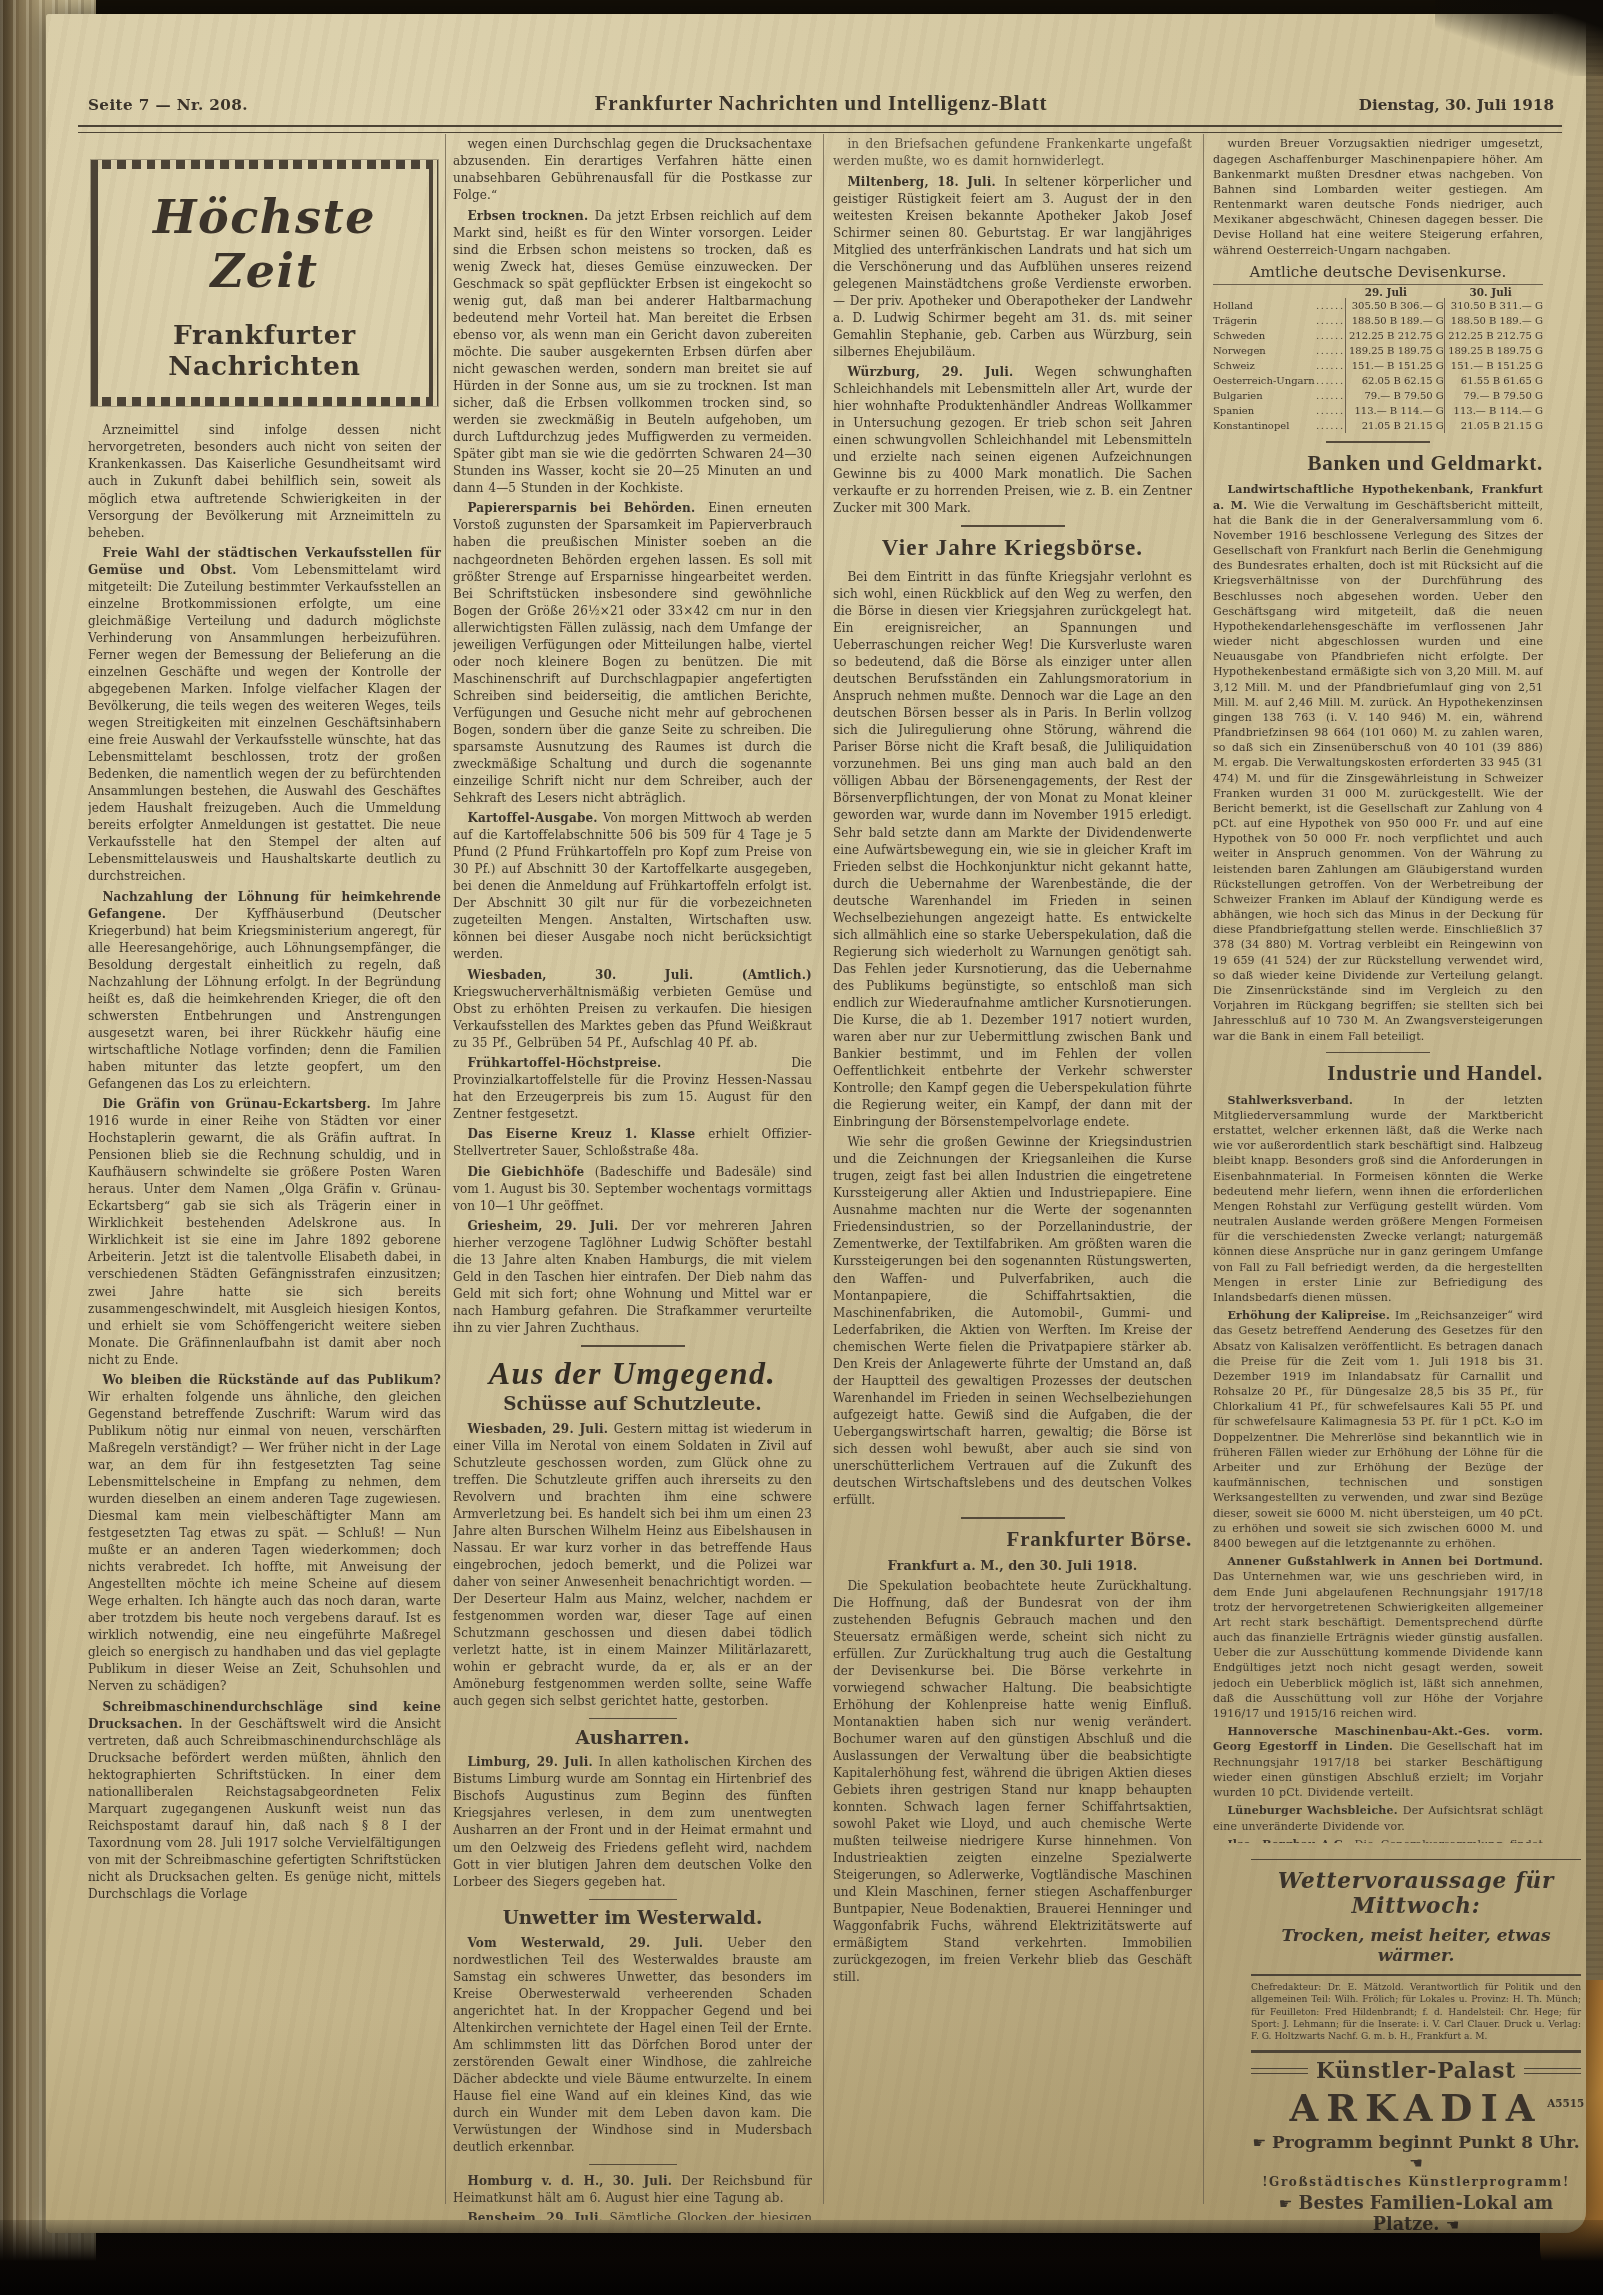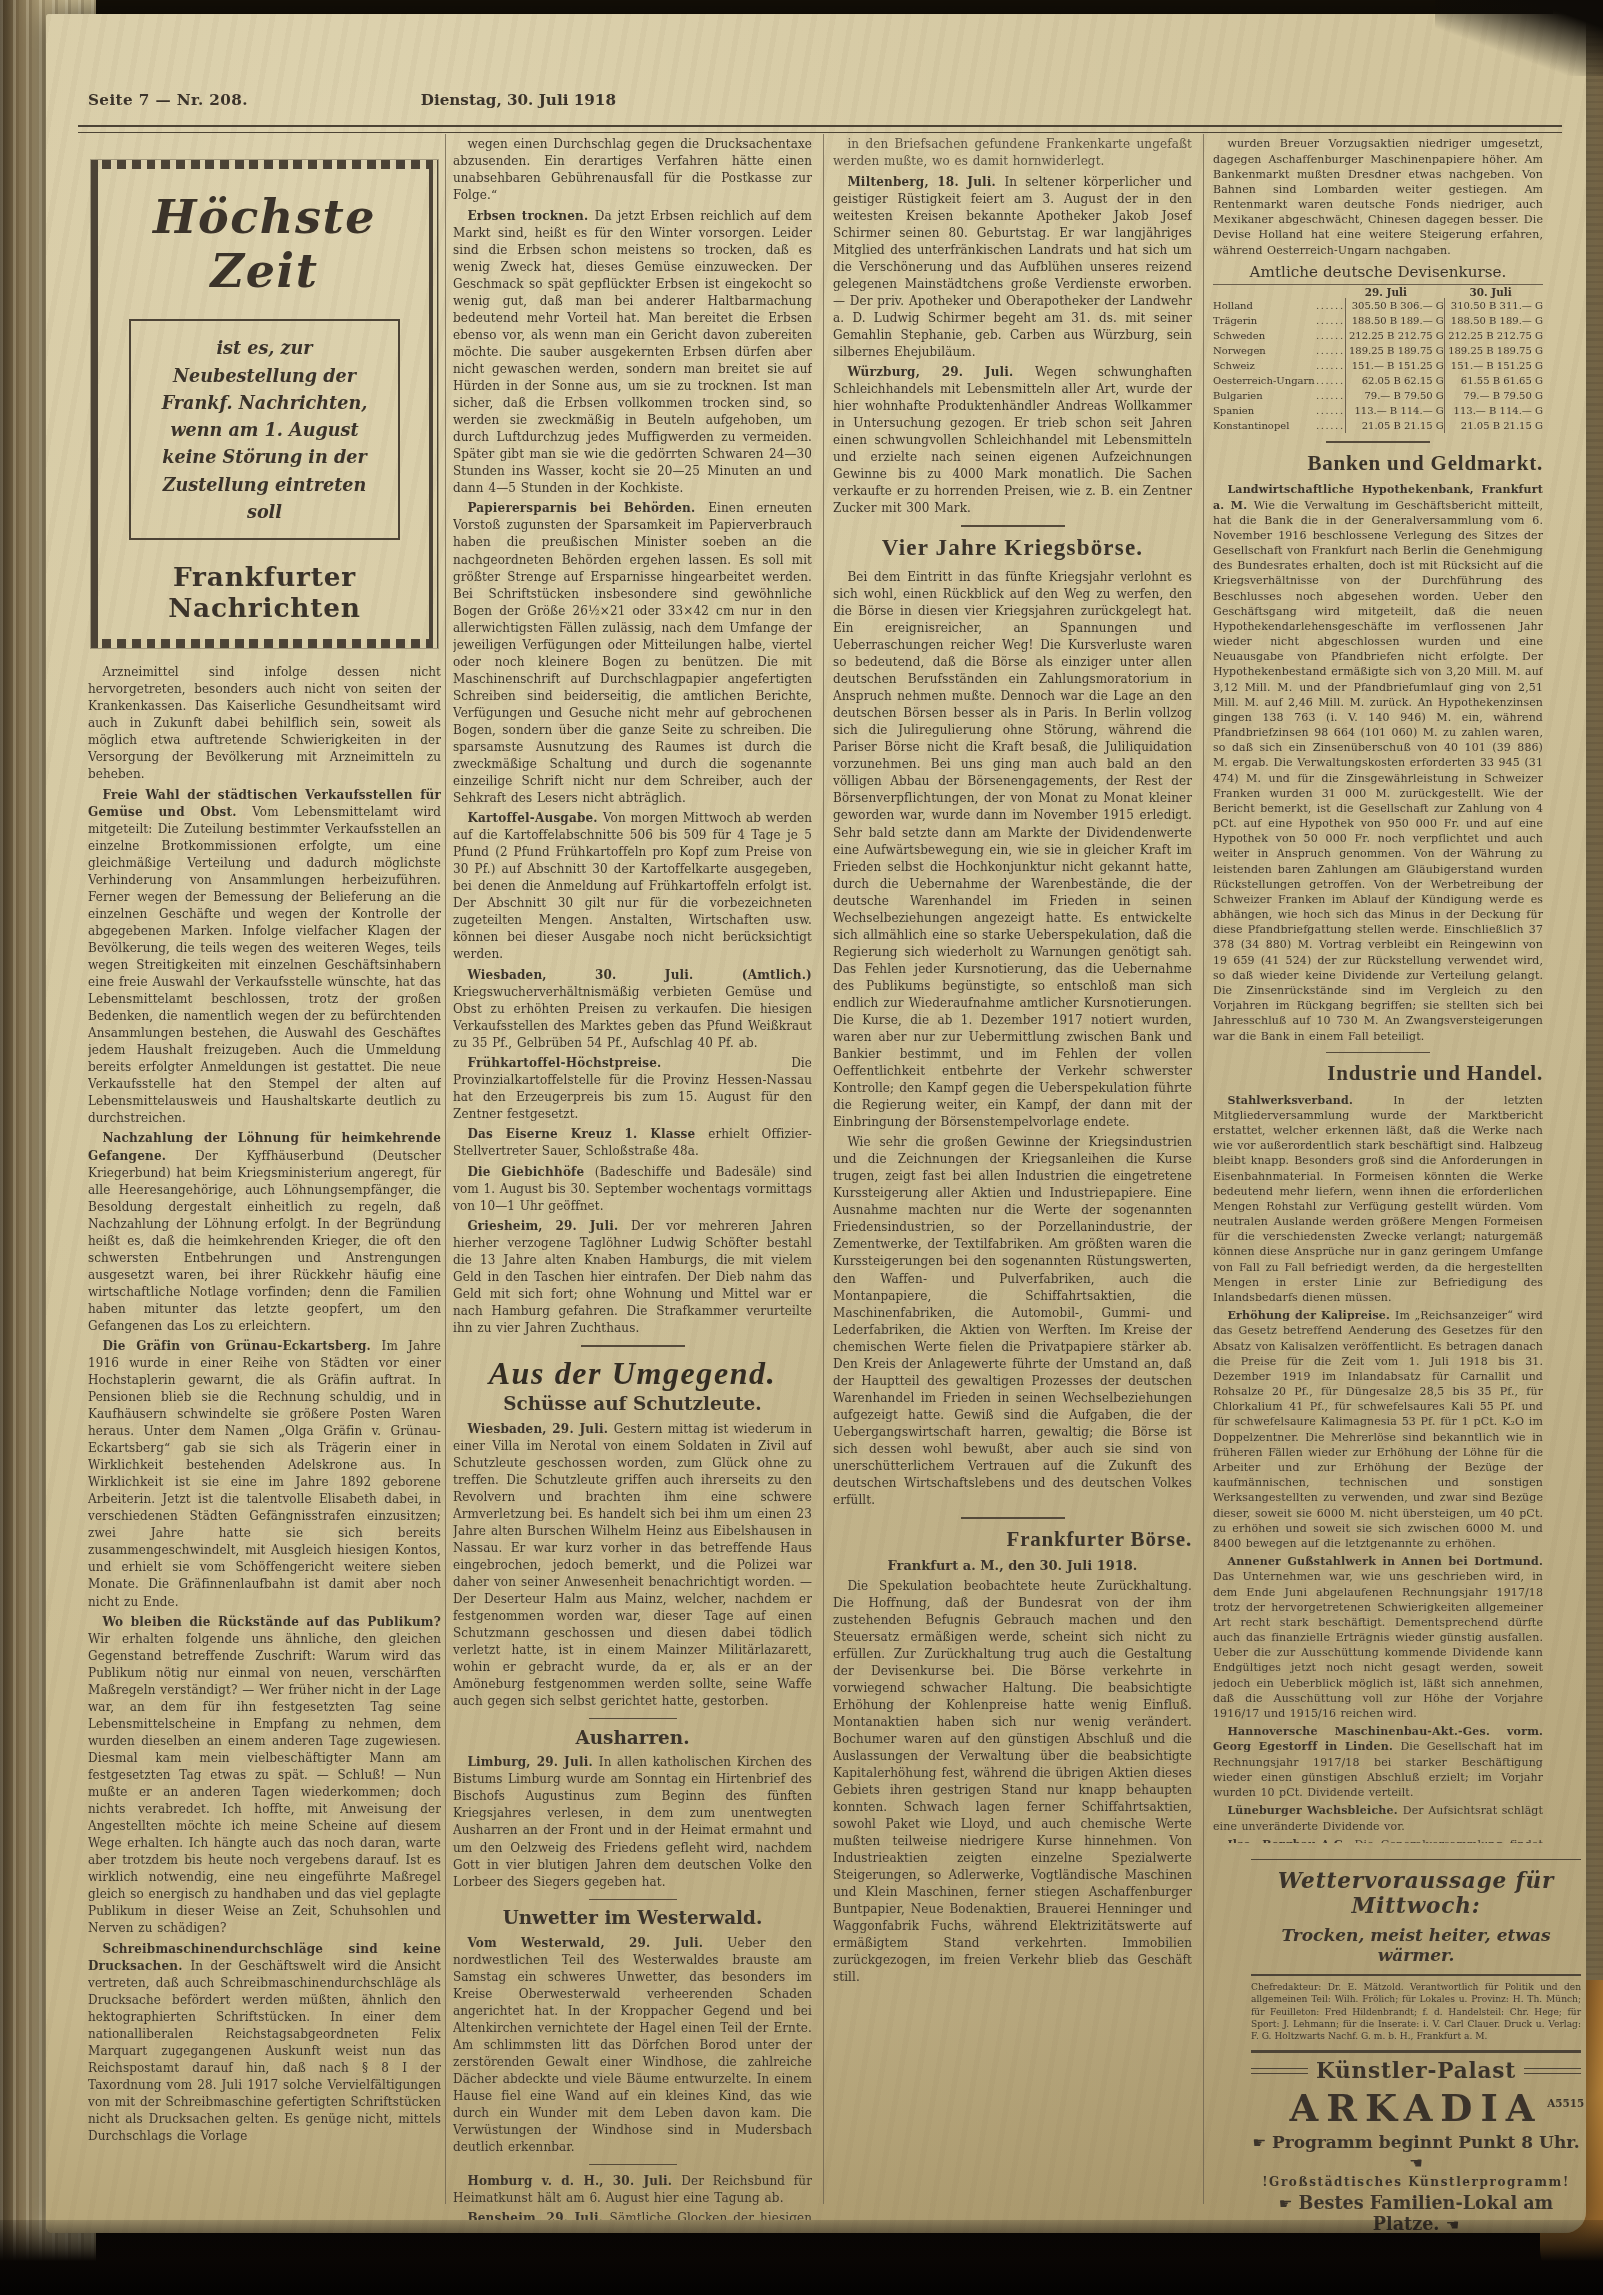--- a/index.html
+++ b/index.html
@@ -122,32 +122,32 @@
 
 <div class="backdrop"></div>
 <div class="gutter"></div>
 <div class="next-page"></div>
 <div class="page-edge-orange"></div>
 
 <div class="page">
 
   <div class="hd">
     <div class="l">Seite 7 — Nr. 208.</div>
+    <div class="c">Frankfurter Nachrichten und Intelligenz-Blatt</div>
     <div class="r">Dienstag, 30. Juli 1918</div>
   </div>
   <div class="hd-rule"></div>
 
   <div class="vrule v1"></div>
   <div class="vrule v2"></div>
   <div class="vrule v3"></div>
 
   <div class="col c1">
     <div class="ad1">
       <div class="t">Höchste Zeit</div>
-      <div class="box">ist es, zur Neubestellung der Frankf. Nachrichten, wenn am 1. August keine Störung in der Zustellung eintreten soll</div>
       <div class="f">Frankfurter Nachrichten</div>
     </div>
     <p class="art nofirst"><span>Arzneimittel sind infolge dessen nicht hervorgetreten, besonders auch nicht von seiten der Krankenkassen. Das Kaiserliche Gesundheitsamt wird auch in Zukunft dabei behilflich sein, soweit als möglich etwa auftretende Schwierigkeiten in der Versorgung der Bevölkerung mit Arzneimitteln zu beheben.</span></p>
     <p class="art"><b>Freie Wahl der städtischen Verkaufsstellen für Gemüse und Obst.</b><span>Vom Lebensmittelamt wird mitgeteilt: Die Zuteilung bestimmter Verkaufsstellen an einzelne Brotkommissionen erfolgte, um eine gleichmäßige Verteilung und dadurch möglichste Verhinderung von Ansammlungen herbeizuführen. Ferner wegen der Bemessung der Belieferung an die einzelnen Geschäfte und wegen der Kontrolle der abgegebenen Marken. Infolge vielfacher Klagen der Bevölkerung, die teils wegen des weiteren Weges, teils wegen Streitigkeiten mit einzelnen Geschäftsinhabern eine freie Auswahl der Verkaufsstelle wünschte, hat das Lebensmittelamt beschlossen, trotz der großen Bedenken, die namentlich wegen der zu befürchtenden Ansammlungen bestehen, die Auswahl des Geschäftes jedem Haushalt freizugeben. Auch die Ummeldung bereits erfolgter Anmeldungen ist gestattet. Die neue Verkaufsstelle hat den Stempel der alten auf Lebensmittelausweis und Haushaltskarte deutlich zu durchstreichen.</span></p>
     <p class="art"><b>Nachzahlung der Löhnung für heimkehrende Gefangene.</b><span>Der Kyffhäuserbund (Deutscher Kriegerbund) hat beim Kriegsministerium angeregt, für alle Heeresangehörige, auch Löhnungsempfänger, die Besoldung dergestalt einheitlich zu regeln, daß Nachzahlung der Löhnung erfolgt. In der Begründung heißt es, daß die heimkehrenden Krieger, die oft den schwersten Entbehrungen und Anstrengungen ausgesetzt waren, bei ihrer Rückkehr häufig eine wirtschaftliche Notlage vorfinden; denn die Familien haben mitunter das letzte geopfert, um den Gefangenen das Los zu erleichtern.</span></p>
     <p class="art"><b>Die Gräfin von Grünau-Eckartsberg.</b><span>Im Jahre 1916 wurde in einer Reihe von Städten vor einer Hochstaplerin gewarnt, die als Gräfin auftrat. In Pensionen blieb sie die Rechnung schuldig, und in Kaufhäusern schwindelte sie größere Posten Waren heraus. Unter dem Namen „Olga Gräfin v. Grünau-Eckartsberg“ gab sie sich als Trägerin einer in Wirklichkeit bestehenden Adelskrone aus. In Wirklichkeit ist sie eine im Jahre 1892 geborene Arbeiterin. Jetzt ist die talentvolle Elisabeth dabei, in verschiedenen Städten Gefängnisstrafen einzusitzen; zwei Jahre hatte sie sich bereits zusammengeschwindelt, mit Ausgleich hiesigen Kontos, und erhielt sie vom Schöffengericht weitere sieben Monate. Die Gräfinnenlaufbahn ist damit aber noch nicht zu Ende.</span></p>
     <p class="art"><b>Wo bleiben die Rückstände auf das Publikum?</b><span>Wir erhalten folgende uns ähnliche, den gleichen Gegenstand betreffende Zuschrift: Warum wird das Publikum nötig nur einmal von neuen, verschärften Maßregeln verständigt? — Wer früher nicht in der Lage war, an dem für ihn festgesetzten Tag seine Lebensmittelscheine in Empfang zu nehmen, dem wurden dieselben an einem anderen Tage zugewiesen. Diesmal kam mein vielbeschäftigter Mann am festgesetzten Tag etwas zu spät. — Schluß! — Nun mußte er an anderen Tagen wiederkommen; doch nichts verabredet. Ich hoffte, mit Anweisung der Angestellten möchte ich meine Scheine auf diesem Wege erhalten. Ich hängte auch das noch daran, warte aber trotzdem bis heute noch vergebens darauf. Ist es wirklich notwendig, eine neu eingeführte Maßregel gleich so energisch zu handhaben und das viel geplagte Publikum in dieser Weise an Zeit, Schuhsohlen und Nerven zu schädigen?</span></p>
     <p class="art"><b>Schreibmaschinendurchschläge sind keine Drucksachen.</b><span>In der Geschäftswelt wird die Ansicht vertreten, daß auch Schreibmaschinendurchschläge als Drucksache befördert werden müßten, ähnlich den hektographierten Schriftstücken. In einer dem nationalliberalen Reichstagsabgeordneten Felix Marquart zugegangenen Auskunft weist nun das Reichspostamt darauf hin, daß nach § 8 I der Taxordnung vom 28. Juli 1917 solche Vervielfältigungen von mit der Schreibmaschine gefertigten Schriftstücken nicht als Drucksachen gelten. Es genüge nicht, mittels Durchschlags die Vorlage</span></p>
   </div>
 

